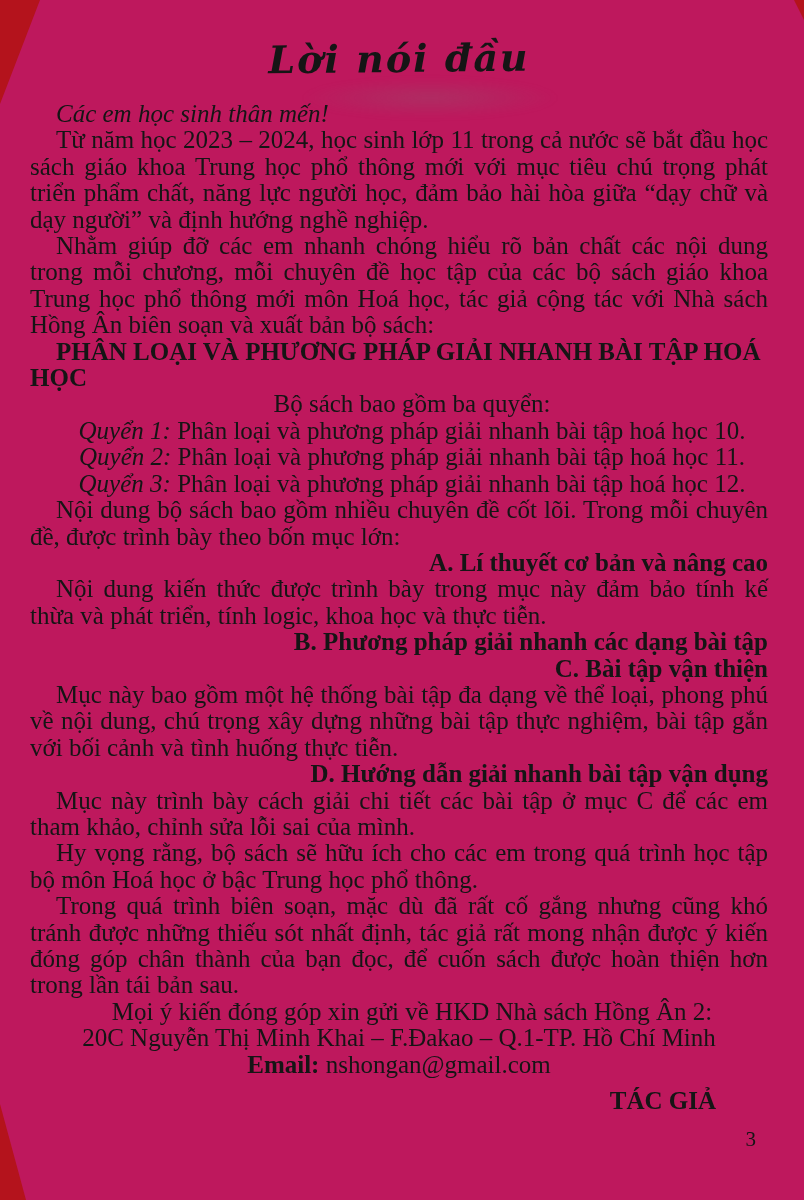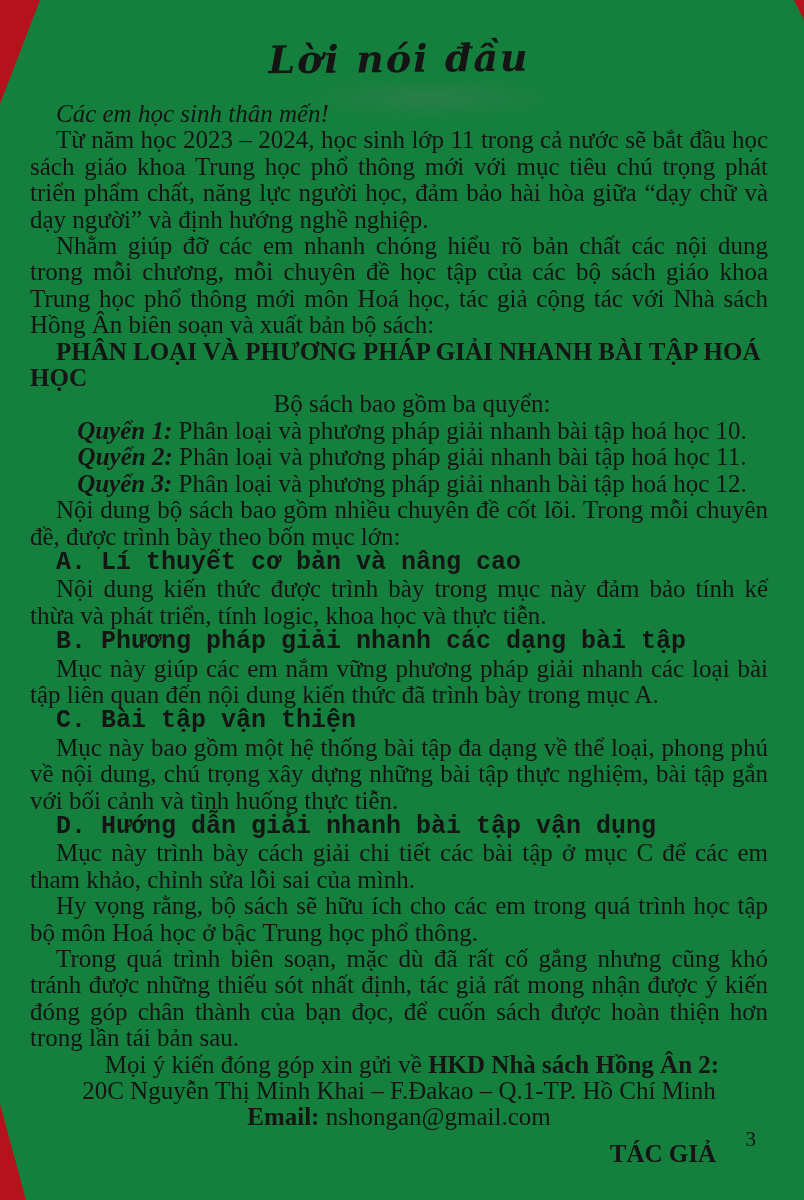--- a/index.html
+++ b/index.html
@@ -5,21 +5,21 @@
   html, body {
     margin: 0;
     padding: 0;
     background: #d8d8d8;
   }
   .page {
     position: relative;
     width: 804px;
     height: 1200px;
     margin: 0 auto;
-    background: #15803d;
+    background: #be185d;
     font-family: "Liberation Serif", serif;
     color: #151515;
     overflow: hidden;
     box-sizing: border-box;
   }
   .content {
     position: absolute;
     left: 30px;
     right: 36px;
     top: 36px;
@@ -44,33 +44,32 @@
   .salutation {
     font-style: italic;
     text-align: left;
   }
   .series-title {
     font-weight: bold;
     text-align: left;
   }
   .book-line { text-align: center; }
   .book-label {
-    font-weight: bold;
+    font-weight: normal;
     font-style: italic;
   }
   .section-heading {
     font-weight: bold;
-    text-align: left;
-    font-family: Liberation Mono, monospace;
+    text-align: right;
   }
   .centered {
     text-align: center;
     text-indent: 0;
   }
-  .contact-name { font-weight: bold; }
+  .contact-name { font-weight: normal; }
   .email-label { font-weight: bold; }
   .thanks {
     text-align: right;
     text-indent: 0;
     font-style: italic;
     padding-right: 12px;
     margin-top: 8px;
   }
   .author {
     text-align: right;
@@ -150,21 +149,20 @@
     <p class="book-line">
       <span class="book-label">Quyển 3:</span><span> Phân loại và phương pháp giải nhanh bài tập hoá học 12.</span>
     </p>
 
     <p>Nội dung bộ sách bao gồm nhiều chuyên đề cốt lõi. Trong mỗi chuyên đề, được trình bày theo bốn mục lớn:</p>
 
     <p class="section-heading">A. Lí thuyết cơ bản và nâng cao</p>
     <p>Nội dung kiến thức được trình bày trong mục này đảm bảo tính kế thừa và phát triển, tính logic, khoa học và thực tiễn.</p>
 
     <p class="section-heading">B. Phương pháp giải nhanh các dạng bài tập</p>
-    <p>Mục này giúp các em nắm vững phương pháp giải nhanh các loại bài tập liên quan đến nội dung kiến thức đã trình bày trong mục A.</p>
 
     <p class="section-heading">C. Bài tập vận thiện</p>
     <p>Mục này bao gồm một hệ thống bài tập đa dạng về thể loại, phong phú về nội dung, chú trọng xây dựng những bài tập thực nghiệm, bài tập gắn với bối cảnh và tình huống thực tiễn.</p>
 
     <p class="section-heading">D. Hướng dẫn giải nhanh bài tập vận dụng</p>
     <p>Mục này trình bày cách giải chi tiết các bài tập ở mục C để các em tham khảo, chỉnh sửa lỗi sai của mình.</p>
 
     <p>Hy vọng rằng, bộ sách sẽ hữu ích cho các em trong quá trình học tập bộ môn Hoá học ở bậc Trung học phổ thông.</p>
 
     <p>Trong quá trình biên soạn, mặc dù đã rất cố gắng nhưng cũng khó tránh được những thiếu sót nhất định, tác giả rất mong nhận được ý kiến đóng góp chân thành của bạn đọc, để cuốn sách được hoàn thiện hơn trong lần tái bản sau.</p>

